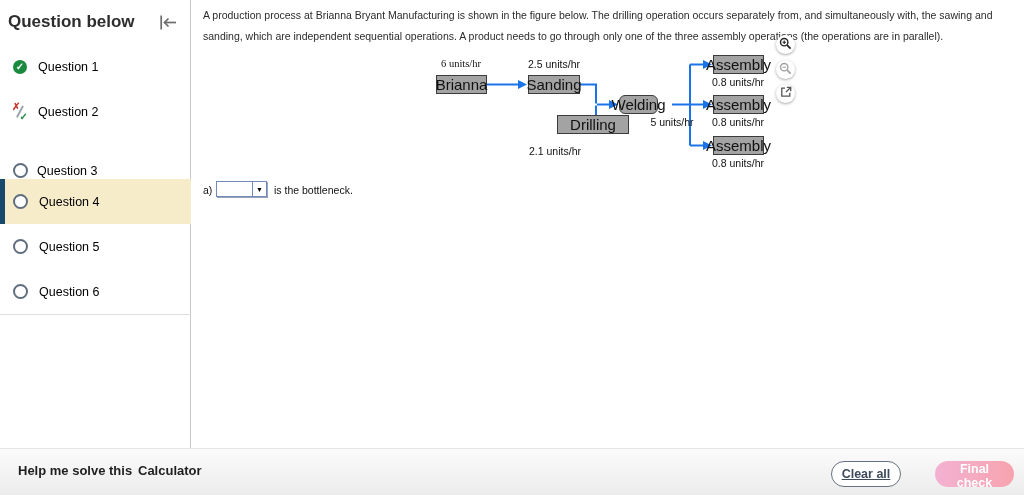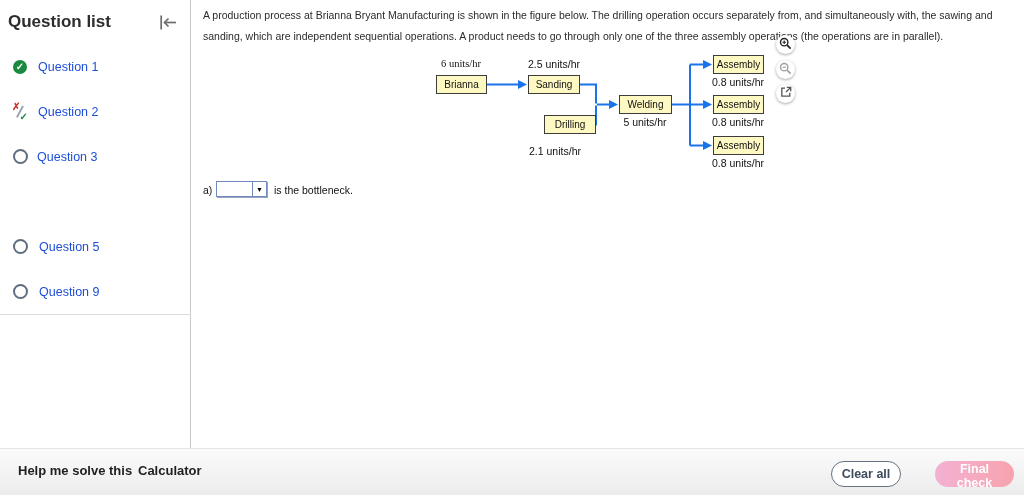--- a/index.html
+++ b/index.html
@@ -12,42 +12,42 @@
   .sidebar-header{position:absolute;top:0;left:0;right:0;height:44px;display:flex;
                   align-items:center;justify-content:space-between;
                   padding:0 10px 0 8px;box-sizing:border-box;}
   .sidebar-title{font-size:17px;font-weight:bold;color:#2d2d2d;margin:0;}
   .collapse-btn{background:none;border:none;padding:2px;cursor:pointer;line-height:0;}
 
   .q-item{position:absolute;left:0;width:191px;height:45px;display:flex;align-items:center;
           gap:11px;padding-left:13px;box-sizing:border-box;cursor:pointer;
           background:transparent;border:none;font-family:inherit;text-align:left;}
   .q-item.active{background:#f7ecca;border-left:5px solid #174a6c;padding-left:8px;}
-  .q-label{font-size:12.5px;color:#1d4ed8;}
+  .q-label{font-size:12.5px;color:#000000;}
 
   .icon-correct{width:14px;height:14px;border-radius:50%;background:#1a8a3f;color:#fff;
                 font-size:10px;line-height:14px;text-align:center;font-weight:bold;flex:0 0 auto;}
   .icon-correct::after{content:"\2713";}
   .icon-empty{width:11px;height:11px;border-radius:50%;border:2px solid #5f6e7e;
               background:#fff;flex:0 0 auto;box-sizing:content-box;}
   .icon-partial{position:relative;width:15px;height:15px;flex:0 0 auto;}
   .ip-x{position:absolute;top:-3px;left:0;color:#cc3a2f;font-size:10px;font-weight:bold;}
   .ip-x::after{content:"\2717";}
   .ip-check{position:absolute;bottom:-3px;right:-1px;color:#1a8a3f;font-size:10px;font-weight:bold;}
   .ip-check::after{content:"\2713";}
   .ip-slash{position:absolute;left:7px;top:1px;width:1.5px;height:13px;background:#9aa3ab;
             transform:rotate(28deg);}
   .q-divider{position:absolute;top:314px;left:0;width:191px;border-top:1px solid #ddd;}
 
   
   .problem{position:absolute;left:203px;top:5px;width:794px;font-size:10.5px;
            line-height:21px;color:#2b2b2b;margin:0;}
 
-  .dbox{position:absolute;box-sizing:border-box;border:1px solid #3c3c3c;background:#fef9c3;
-        display:flex;align-items:center;justify-content:center;font-size:10px;color:#111;text-align:center;}
+  .dbox{position:absolute;box-sizing:border-box;border:1px solid #3c3c3c;background:#a3a3a3;
+        display:flex;align-items:center;justify-content:center;font-size:15px;color:#111;text-align:center;}
   .drate{position:absolute;width:84px;text-align:center;font-size:10.5px;color:#111;}
   .arrows{position:absolute;left:430px;top:50px;}
 
   .fig-tool{position:absolute;width:19px;height:19px;border-radius:50%;background:#fff;
             border:none;box-shadow:0 1px 3px rgba(0,0,0,0.35);display:flex;align-items:center;
             justify-content:center;padding:0;cursor:pointer;}
 
   .ans-label,.ans-suffix{position:absolute;font-size:10.5px;color:#111;}
   .ans-label{left:203px;top:184px;}
   .ans-suffix{left:274px;top:184px;}
@@ -62,33 +62,33 @@
   
   .footer{position:absolute;left:0;top:448px;width:1024px;height:47px;
           background:linear-gradient(#fbfbfb,#ececec);border-top:1px solid #e5e5e5;
           box-sizing:border-box;}
   .link-btn{background:none;border:none;font-weight:bold;font-size:13px;color:#1f1f1f;
             cursor:pointer;font-family:inherit;position:absolute;top:14px;padding:0;}
   .help-link{left:18px;}
   .calc-link{left:138px;}
   .clear-btn{position:absolute;left:831px;top:12px;width:70px;height:26px;border-radius:13px;
              border:1px solid #66727f;background:#fff;color:#3d4b5c;font-weight:bold;
-             font-size:12.5px;cursor:pointer;font-family:inherit;}
+             font-size:12.5px;cursor:pointer;font-family:inherit;text-decoration:underline;}
   .final-btn{position:absolute;left:935px;top:12px;width:79px;height:26px;border-radius:13px;
              border:none;background:linear-gradient(90deg,#f3b2d2,#f7a3ae);color:#fff;
              font-weight:bold;font-size:12.5px;cursor:pointer;font-family:inherit;}
 </style>
 </head>
 <body>
 
 <div class="page">
 
   <aside class="sidebar">
     <div class="sidebar-header">
-      <h1 class="sidebar-title">Question list</h1>
+      <h1 class="sidebar-title">Question below</h1>
       <button class="collapse-btn">
         <span>
           <svg width="20" height="17" viewBox="0 0 20 17">
             <path d="M3.2 1.5v14" stroke="#6b6b6b" stroke-width="1.7" fill="none"></path>
             <path d="M18 8.5H6.5" stroke="#6b6b6b" stroke-width="1.7" fill="none"></path>
             <path d="M10.5 4.5 6.5 8.5l4 4" stroke="#6b6b6b" stroke-width="1.7" fill="none"></path>
           </svg>
         </span>
       </button>
     </div>
@@ -100,34 +100,38 @@
 
     <button class="q-item" style="top:89px;padding-left:12px;">
       <span class="icon-partial">
         <span class="ip-x"></span>
         <span class="ip-slash"></span>
         <span class="ip-check"></span>
       </span>
       <span class="q-label">Question 2</span>
     </button>
 
-    <button class="q-item" style="top:134px;gap:9px;">
+    <button class="q-item" style="top:148px;gap:9px;">
       <span class="icon-empty"></span>
       <span class="q-label">Question 3</span>
     </button>
 
+    <button class="q-item active" style="top:179px;">
+      <span class="icon-empty"></span>
+      <span class="q-label">Question 4</span>
+    </button>
 
     <button class="q-item" style="top:224px;">
       <span class="icon-empty"></span>
       <span class="q-label">Question 5</span>
     </button>
 
     <button class="q-item" style="top:269px;">
       <span class="icon-empty"></span>
-      <span class="q-label">Question 9</span>
+      <span class="q-label">Question 6</span>
     </button>
 
     <div class="q-divider"></div>
   </aside>
 
   <p class="problem">A production process at Brianna Bryant Manufacturing is shown in the figure below. The drilling operation occurs separately from, and simultaneously with, the sawing and sanding, which are independent sequential operations. A product needs to go through only one of the three assembly operations (the operations are in parallel).</p>
 
   <div>
     <svg class="arrows" width="300" height="110" viewBox="0 0 300 110">
       <g stroke="#1a73e8" stroke-width="2" fill="none">
@@ -153,29 +157,29 @@
     <div class="dbox" style="left:436px;top:75px;width:51px;height:19px;">
       <span>Brianna</span>
     </div>
     <div class="drate" style="left:419px;top:58px;font-family:Liberation Serif, serif;">6 units/hr</div>
 
     <div class="dbox" style="left:528px;top:75px;width:52px;height:19px;">
       <span>Sanding</span>
     </div>
     <div class="drate" style="left:512px;top:58px;">2.5 units/hr</div>
 
-    <div class="dbox" style="left:544px;top:115px;width:52px;height:19px;">
+    <div class="dbox" style="left:557px;top:115px;width:72px;height:19px;">
       <span>Drilling</span>
     </div>
     <div class="drate" style="left:513px;top:137px;margin-top:8px;">2.1 units/hr</div>
 
-    <div class="dbox" style="left:619px;top:95px;width:53px;height:19px;">
+    <div class="dbox" style="left:619px;top:95px;width:39px;height:19px;border-radius:6px;">
       <span>Welding</span>
     </div>
-    <div class="drate" style="left:603px;top:116px;">5 units/hr</div>
+    <div class="drate" style="left:630px;top:116px;">5 units/hr</div>
 
     <div class="dbox" style="left:713px;top:55px;width:51px;height:19px;">
       <span>Assembly</span>
     </div>
     <div class="drate" style="left:696px;top:76px;">0.8 units/hr</div>
 
     <div class="dbox" style="left:713px;top:95px;width:51px;height:19px;">
       <span>Assembly</span>
     </div>
     <div class="drate" style="left:696px;top:116px;">0.8 units/hr</div>

